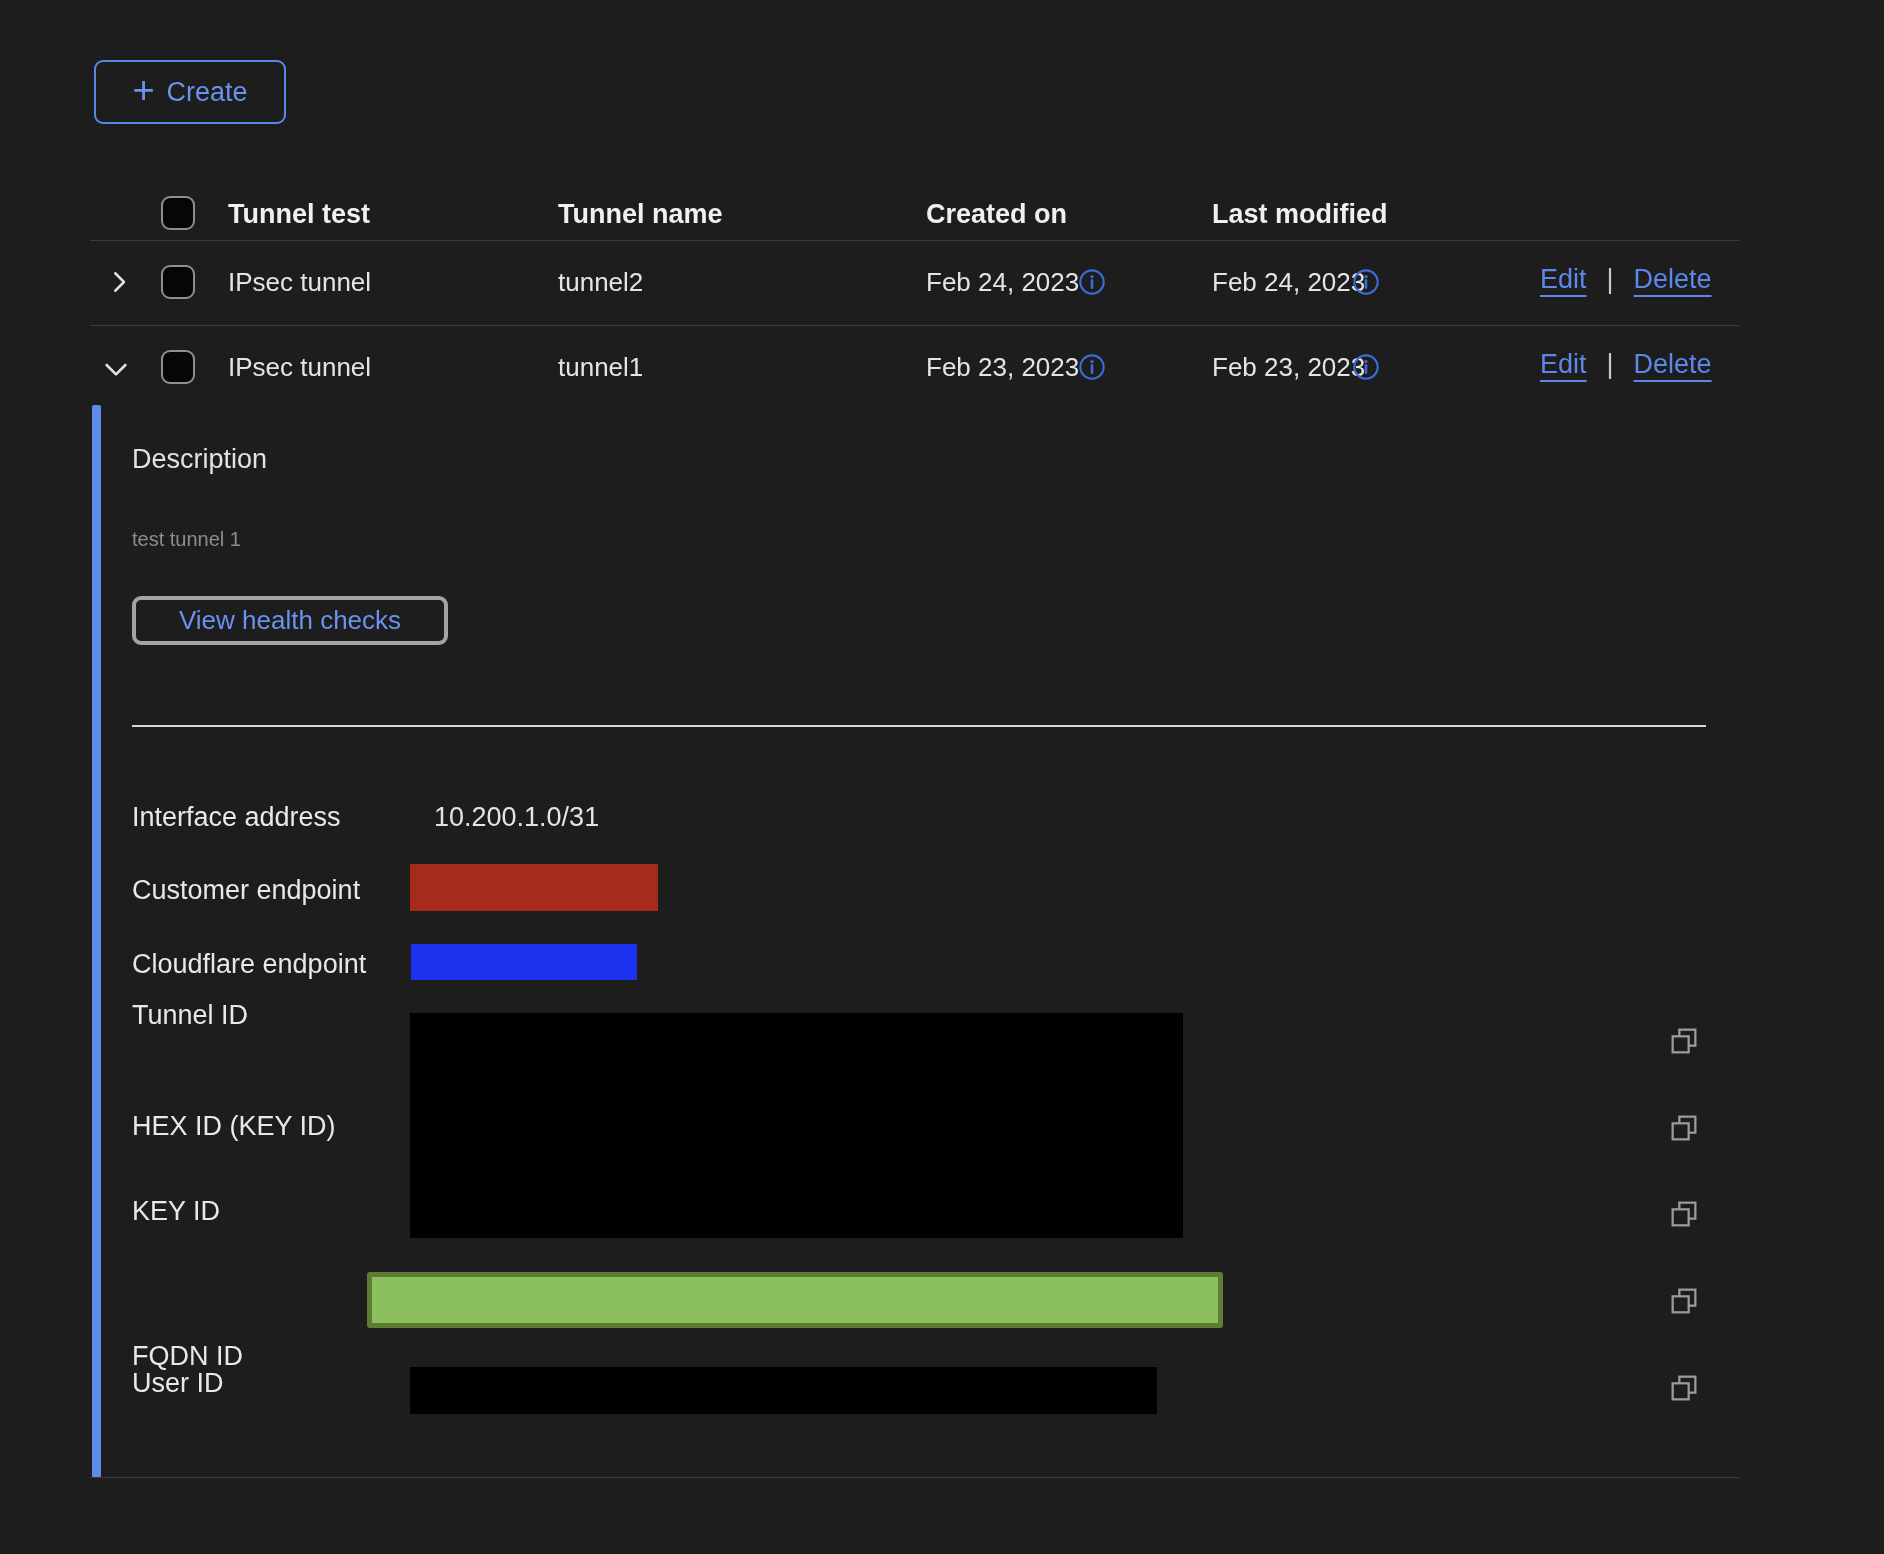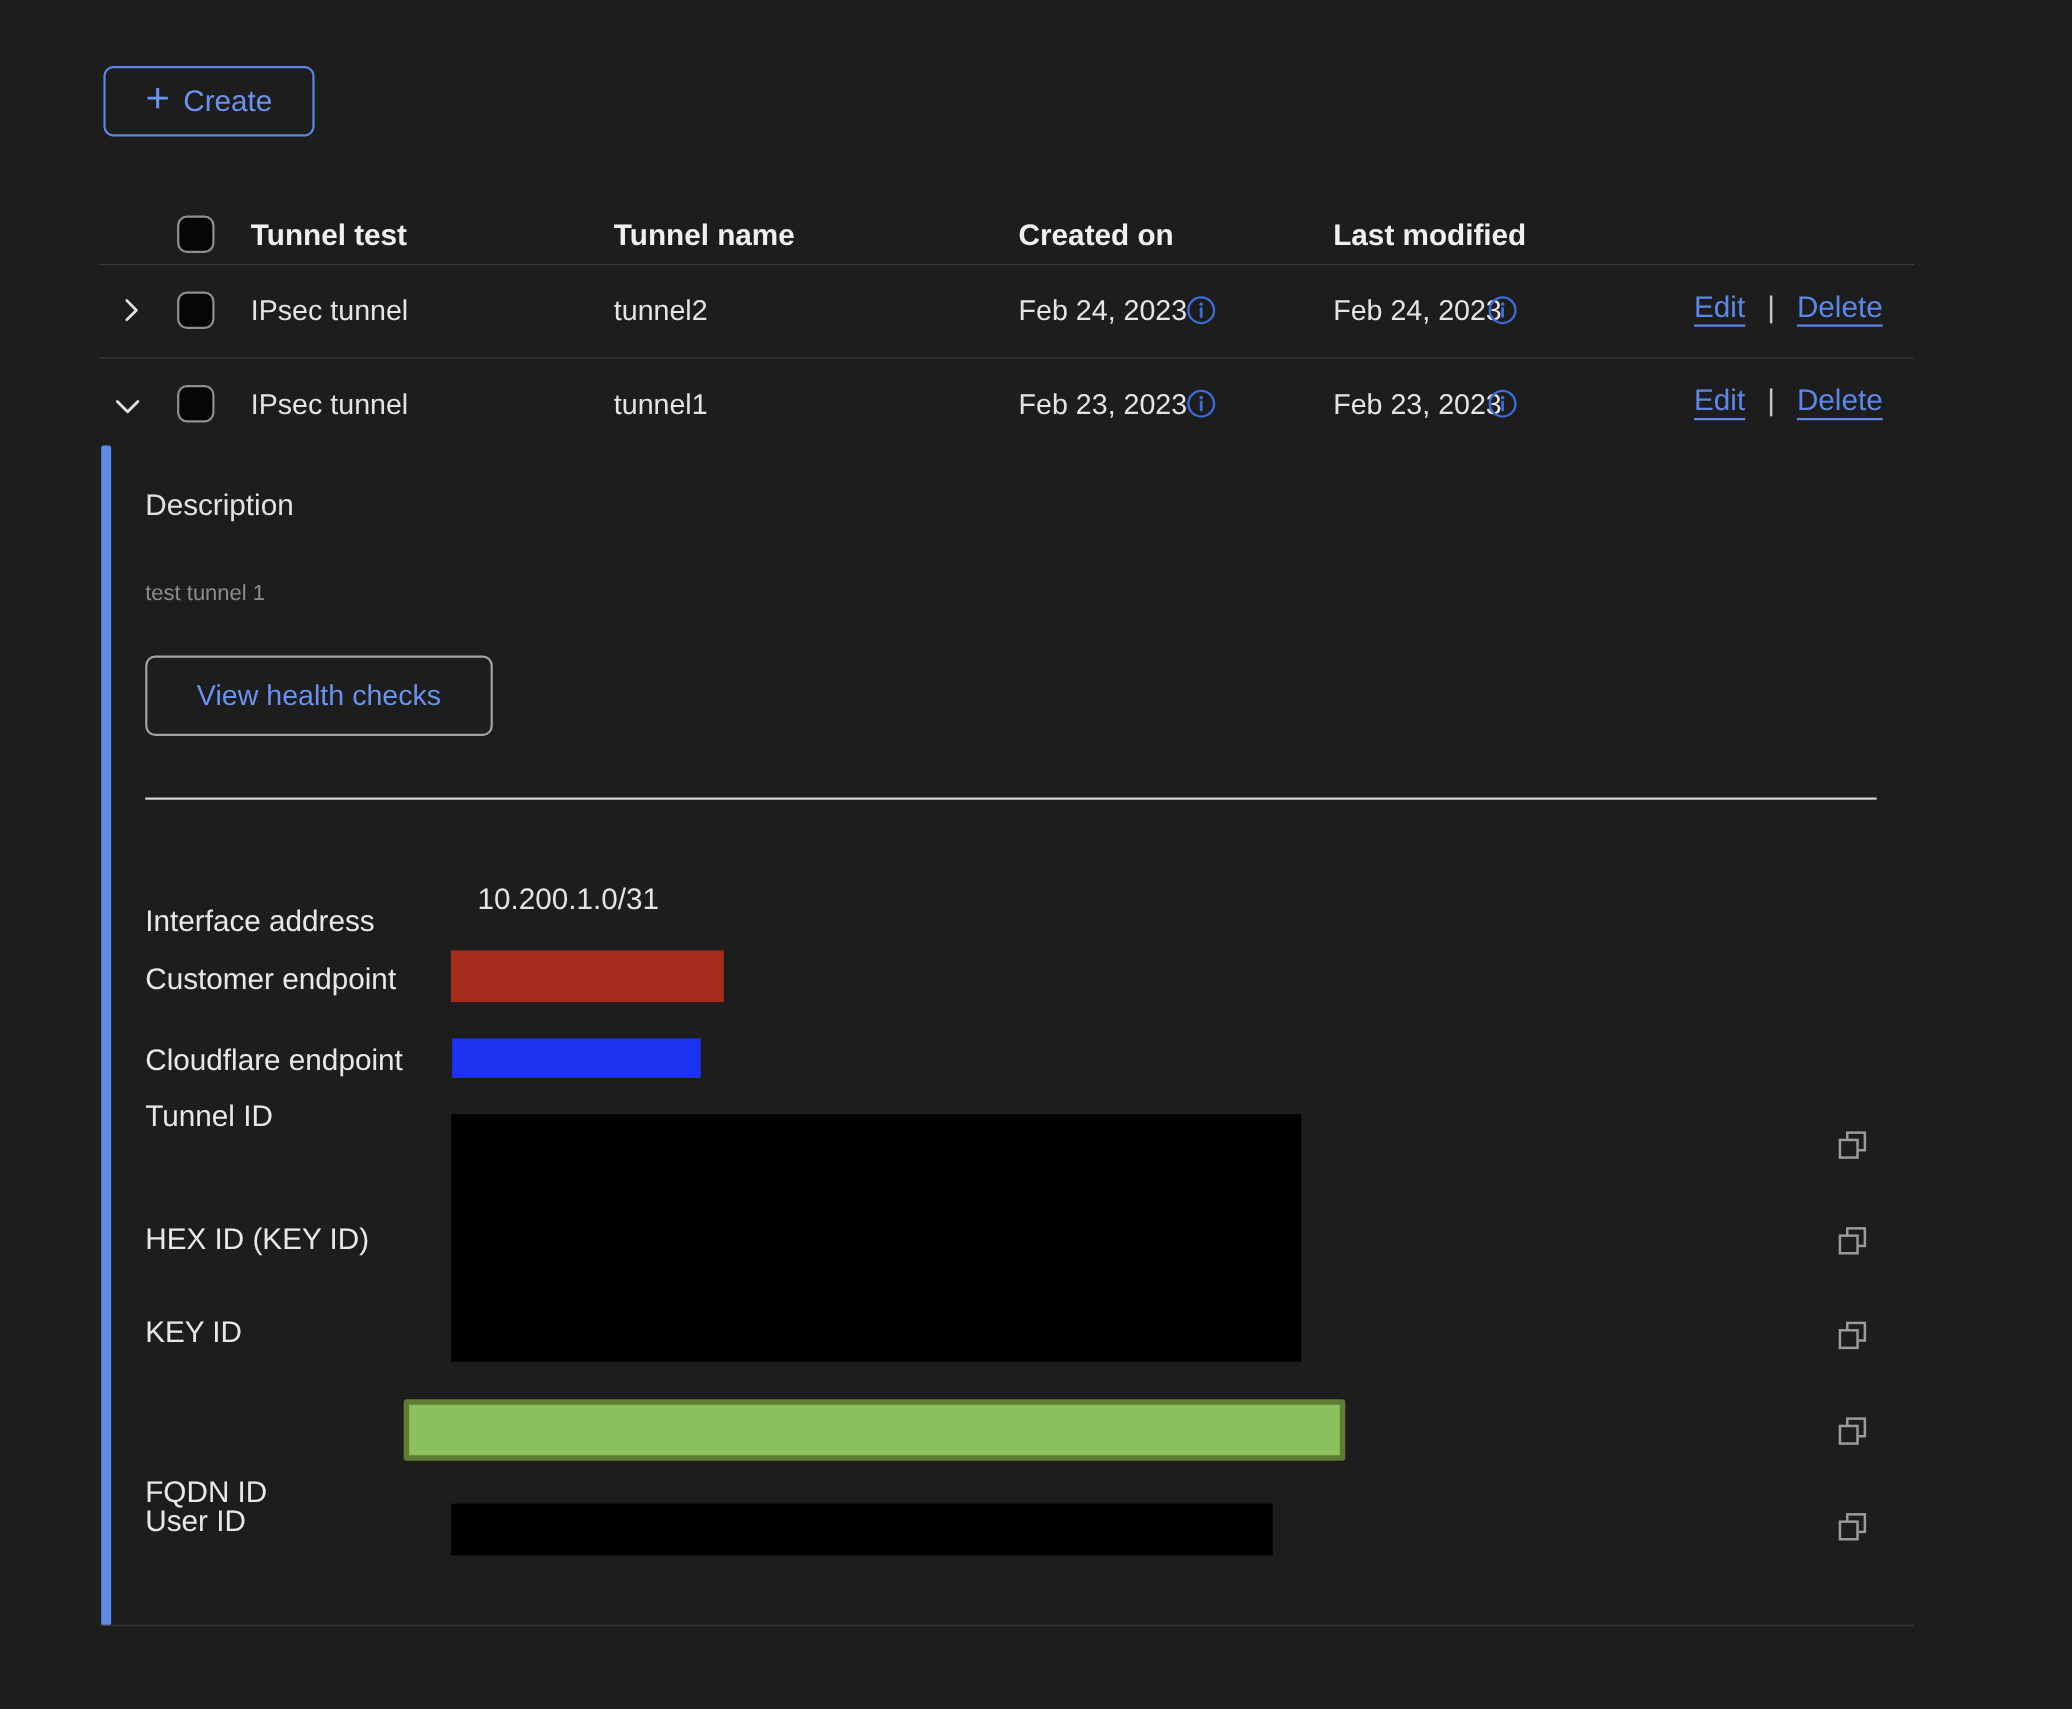--- a/index.html
+++ b/index.html
@@ -63,28 +63,28 @@
   .a1 { left:1540px; top:264px; }
   .a2 { left:1540px; top:349px; }
   .link { color:#5d87e8; text-decoration:underline; text-underline-offset:7px; text-decoration-thickness:2px; cursor:pointer; }
   .sep { color:#c9c9c9; }
 
   
   .blue-bar { left:92px; top:405px; width:9px; height:1073px; background:#5c8ce8; border-radius:2px; }
   .desc-label { left:132px; top:444px; font-size:27px; color:#e2e2e2; }
   .desc-value { left:132px; top:528px; font-size:20px; color:#8d8d8f; }
   .health-btn {
-    left:132px; top:596px; width:316px; height:73px;
-    border:2px solid #a3a3a3; border-radius:9px; background:transparent;
+    left:132px; top:596px; width:316px; height:49px;
+    border:4px solid #a3a3a3; border-radius:9px; background:transparent;
     color:#6a93ef; font-size:26px; font-family:inherit; cursor:pointer;
   }
   .detail-divider { left:132px; top:725px; width:1574px; height:2px; background:#d6d6d6; }
 
   .flabel { left:132px; font-size:27px; color:#e8e8e8; line-height:32px; white-space:nowrap; }
-  .f0 { top:801px;margin-top:20px; }  .f1 { top:874px; }  .f2 { top:948px; }
+  .f0 { top:801px; }  .f1 { top:874px; }  .f2 { top:948px; }
   .f3 { top:999px; } .f4 { top:1110px; } .f5 { top:1195px; }
   .f6 { top:1340px; } .f7 { top:1367px; }
   .fvalue { left:434px; top:801px; font-size:27px; color:#e4e4e4; line-height:32px; }
 
   
   .redact-red   { left:410px; top:864px;  width:248px; height:47px;  background:#a52c1a; }
   .redact-blue  { left:411px; top:944px;  width:226px; height:36px;  background:#1c32ee; }
   .redact-black-big  { left:410px; top:1013px; width:773px; height:225px; background:#000; }
   .redact-green {
     left:367px; top:1272px; width:856px; height:56px; box-sizing:border-box;

